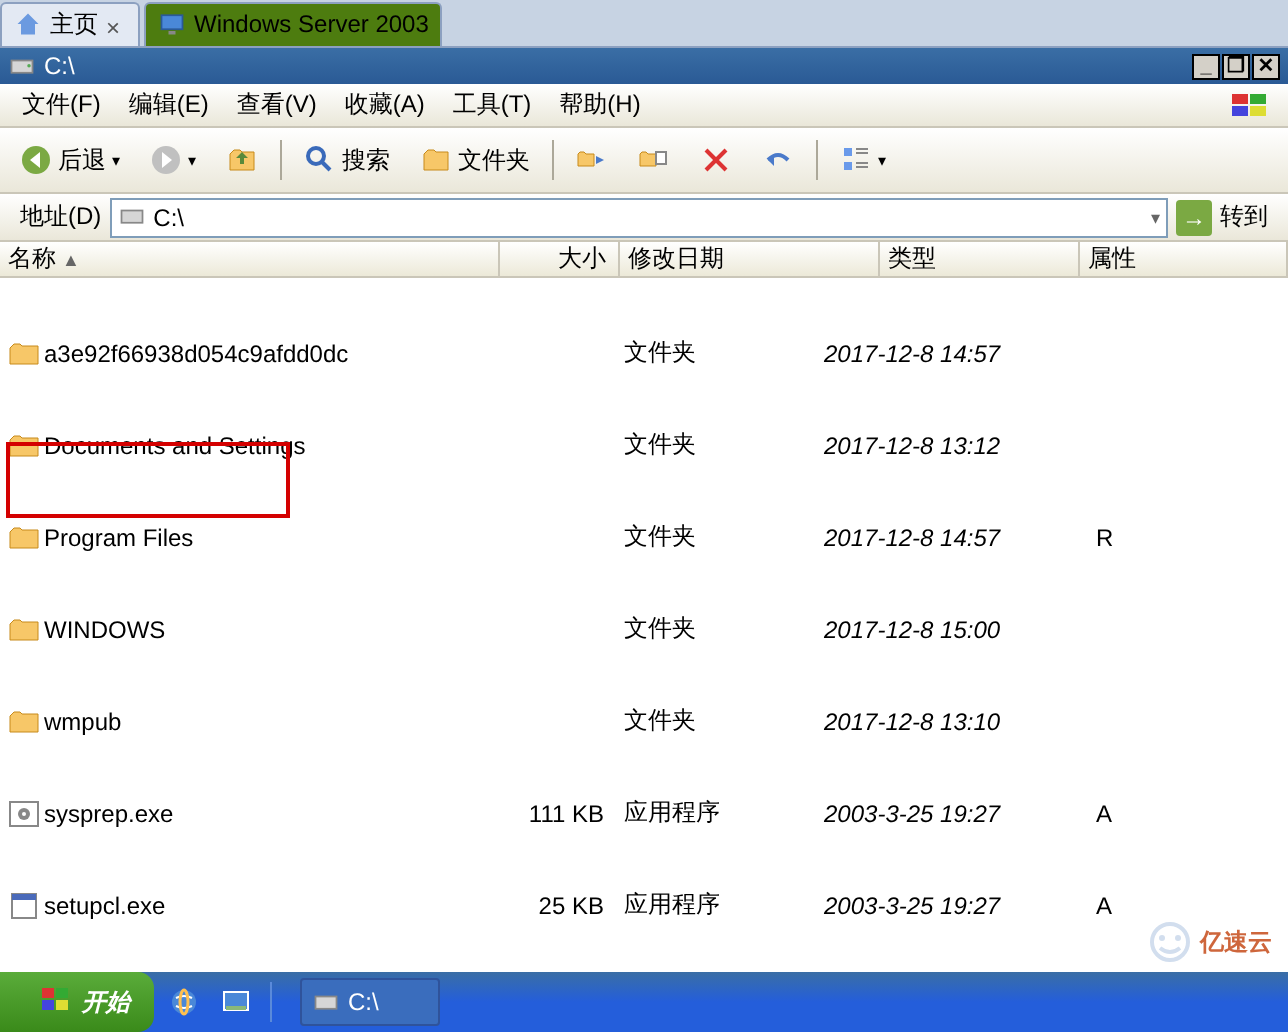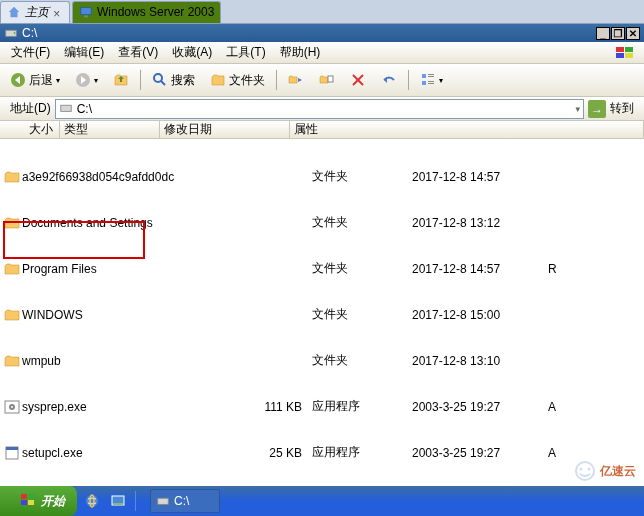--- a/index.html
+++ b/index.html
@@ -1,19 +1,19 @@
 <!DOCTYPE html>
 <html><head>
 <meta charset="utf-8">
 <style>
 * { margin: 0; padding: 0; box-sizing: border-box; font-family: "SimSun", "宋体", sans-serif; font-size: 12px; }
 body { width: 644px; height: 516px; background: #fff; position: relative; overflow: hidden; }
 .browser-tabs { height: 24px; background: #c7d3e3; display: flex; align-items: center; border-bottom: 1px solid #8ca0c0; }
 .browser-tab { height: 22px; padding: 0 6px; display: flex; align-items: center; gap: 4px; background: #4d7c0f; border: 1px solid #8ca0c0; border-bottom: none; margin-right: 2px; border-radius: 3px 3px 0 0; }
-.browser-tab.inactive { background: #e3e9f3; font-style: italic; }
+.browser-tab.inactive { background: #e3e9f3; }
 .tab-icon { width: 14px; height: 14px; display: inline-block; }
 .tab-close { width: 10px; height: 10px; color: #555; cursor: pointer; }
 .vm-titlebar { height: 18px; background: linear-gradient(#3a6ea5, #2a5a95); color: #fff; display: flex; align-items: center; padding: 0 4px; gap: 4px; }
 .vm-ctrl { width: 14px; height: 13px; background: #d4d0c8; border: 1px solid #000; color: #000; display: flex; align-items: center; justify-content: center; font-size: 10px; cursor: pointer; font-family: Arial; font-weight: bold; }
 .menubar { height: 22px; background: linear-gradient(#fff, #eae7d9); display: flex; align-items: center; padding: 0 4px; border-bottom: 1px solid #cac6b8; }
 .menu-item { padding: 2px 7px; cursor: pointer; }
 .win-flag { margin-left: auto; width: 30px; height: 18px; display: flex; align-items: center; justify-content: center; }
 .toolbar { height: 28px; background: linear-gradient(#fff, #eae7d9); display: flex; align-items: center; padding: 16px 4px; gap: 3px; border-bottom: 1px solid #cac6b8; }
 .tb-btn { height: 22px; padding: 0 5px; display: flex; align-items: center; gap: 3px; cursor: pointer; border: 1px solid transparent; border-radius: 3px; }
 .tb-sep { width: 1px; height: 20px; background: #aca899; margin: 0 2px; }
@@ -25,21 +25,21 @@
 .header-cell { border-right: 1px solid #cac6b8; padding: 2px 6px 2px 4px; display: flex; align-items: center; cursor: pointer; }
 .header-cell .sort { font-size: 9px; color: #666; margin-left: 3px; }
 .col-name { width: 250px; } .col-size { width: 60px; text-align: right; justify-content: flex-end; }
 .col-type { width: 100px; } .col-date { width: 130px; } .col-attr { flex: 1; }
 .filelist { position: relative; height: 324px; overflow: auto; background: #fff; }
 .file-row { height: 17px; display: flex; align-items: center; padding-left: 4px; margin-top: 29px; }
 .file-row .icon { width: 16px; height: 14px; margin-right: 2px; flex-shrink: 0; }
 .file-row .name { width: 226px; white-space: nowrap; overflow: hidden; }
 .file-row .size { width: 60px; text-align: right; padding-right: 6px; }
 .file-row .type { width: 100px; padding-left: 4px; }
-.file-row .date { width: 130px; padding-left: 4px; }
+.file-row .date { width: 130px; padding-left: 4px; font-style: italic; }
 .file-row .attr { flex: 1; padding-left: 10px; }
 .red-box { position: absolute; left: 3px; top: 82px; width: 142px; height: 38px; border: 2px solid #d40000; pointer-events: none; }
 .taskbar { position: absolute; bottom: 0; left: 0; right: 0; height: 30px; background: linear-gradient(#3a6ea5, #245edb, #245edb); display: flex; align-items: center; }
 .start-btn { height: 30px; padding: 0 12px 0 20px; background: linear-gradient(#5aac3a, #3a8a1a); color: #fff; display: flex; align-items: center; gap: 5px; font-style: italic; font-weight: bold; cursor: pointer; border-radius: 0 8px 8px 0; font-family: Arial; }
 .ql { width: 22px; height: 22px; margin-left: 4px; cursor: pointer; display: flex; align-items: center; justify-content: center; }
 .task-btn { height: 24px; width: 70px; margin-left: 8px; background: #3a6dbd; border: 1px solid #2f539b; color: #fff; display: flex; align-items: center; padding: 0 5px; gap: 4px; cursor: pointer; border-radius: 2px; }
 .watermark { position: absolute; right: 8px; bottom: 34px; color: #c2410c; font-size: 18px; font-weight: bold; font-family: Arial; opacity: 0.8; display: flex; align-items: center; gap: 4px; }
 .folder-ico { fill: #f7c768; stroke: #c78a1a; stroke-width: 0.5; }
 </style>
 </head>
@@ -176,28 +176,32 @@
     <span>C:\</span>
     <span style="margin-left:auto;font-size:9px;color:#666">▾</span>
   </div>
   <div class="go-btn">
       <span>→</span>
     </div>
   <span>转到</span>
 </div>
 
 <div class="header-row">
+  <div class="header-cell col-name">
+      <span>名称</span>
+      <span class="sort">▲</span>
+    </div>
   <div class="header-cell col-size">
       <span>大小</span>
     </div>
+  <div class="header-cell col-date">
+      <span>修改日期</span>
+    </div>
   <div class="header-cell col-type">
       <span>类型</span>
-    </div>
-  <div class="header-cell col-date">
-      <span>修改日期</span>
     </div>
   <div class="header-cell col-attr">
       <span>属性</span>
     </div>
 </div>
 
 <div class="filelist" id="filelist">
   <div class="red-box"></div>
 <div class="file-row">
       <span class="icon"><svg viewBox="0 0 16 14">

